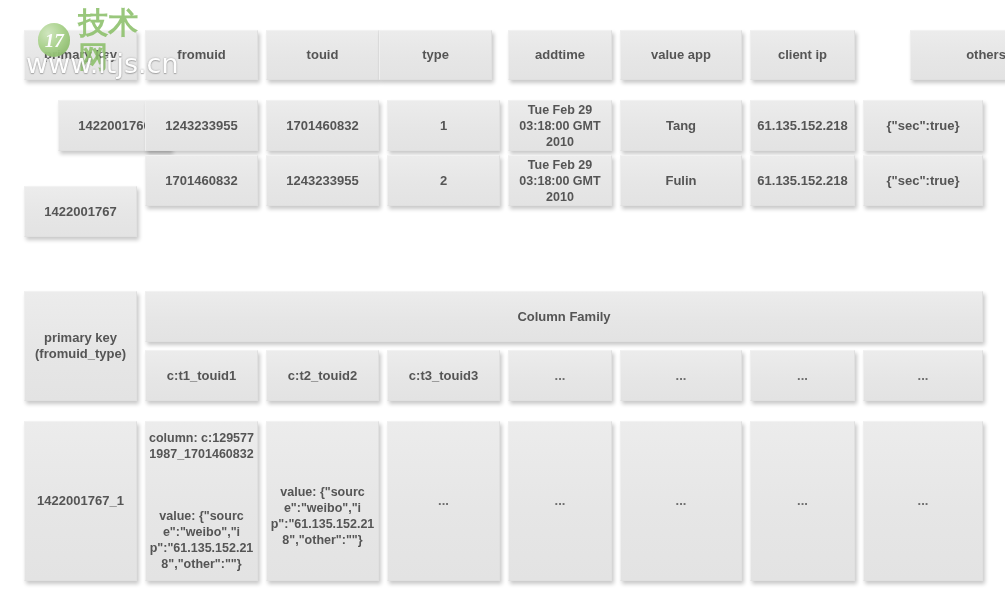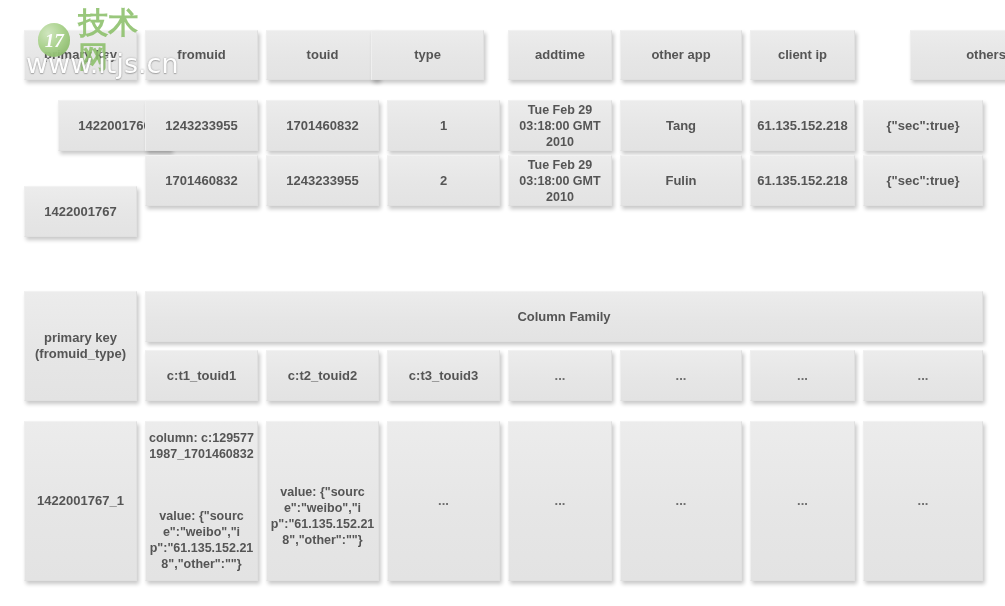--- a/index.html
+++ b/index.html
@@ -127,23 +127,23 @@
 </head>
 <body>
 
 <div class="stage">
 
   <div>
 
     <div class="cell" style="left:24px;  top:30px; width:113px; height:50px;">primary key</div>
     <div class="cell" style="left:145px; top:30px; width:113px; height:50px;">fromuid</div>
     <div class="cell" style="left:266px; top:30px; width:113px; height:50px;">touid</div>
-    <div class="cell" style="left:371px; top:30px; width:113px; height:50px;">type</div>
+    <div class="cell" style="left:379px; top:30px; width:113px; height:50px;">type</div>
     <div class="cell" style="left:508px; top:30px; width:104px; height:50px;">addtime</div>
-    <div class="cell" style="left:620px; top:30px; width:122px; height:50px;">other app</div>
+    <div class="cell" style="left:620px; top:30px; width:122px; height:50px;">value app</div>
     <div class="cell" style="left:750px; top:30px; width:105px; height:50px;">client ip</div>
     <div class="cell" style="left:910px; top:30px; width:120px; height:50px;padding-left:36px;">others</div>
 
     <div class="cell" style="left:24px;  top:100px; width:113px; height:51px;margin-left:34px;">1422001766</div>
     <div class="cell" style="left:145px; top:100px; width:113px; height:51px;">1243233955</div>
     <div class="cell" style="left:266px; top:100px; width:113px; height:51px;">1701460832</div>
     <div class="cell" style="left:387px; top:100px; width:113px; height:51px;">1</div>
     <div class="cell small" style="left:508px; top:100px; width:104px; height:51px;">Tue Feb 29 03:18:00 GMT 2010</div>
     <div class="cell" style="left:620px; top:100px; width:122px; height:51px;">Tang</div>
     <div class="cell" style="left:750px; top:100px; width:105px; height:51px;">61.135.152.218</div>

